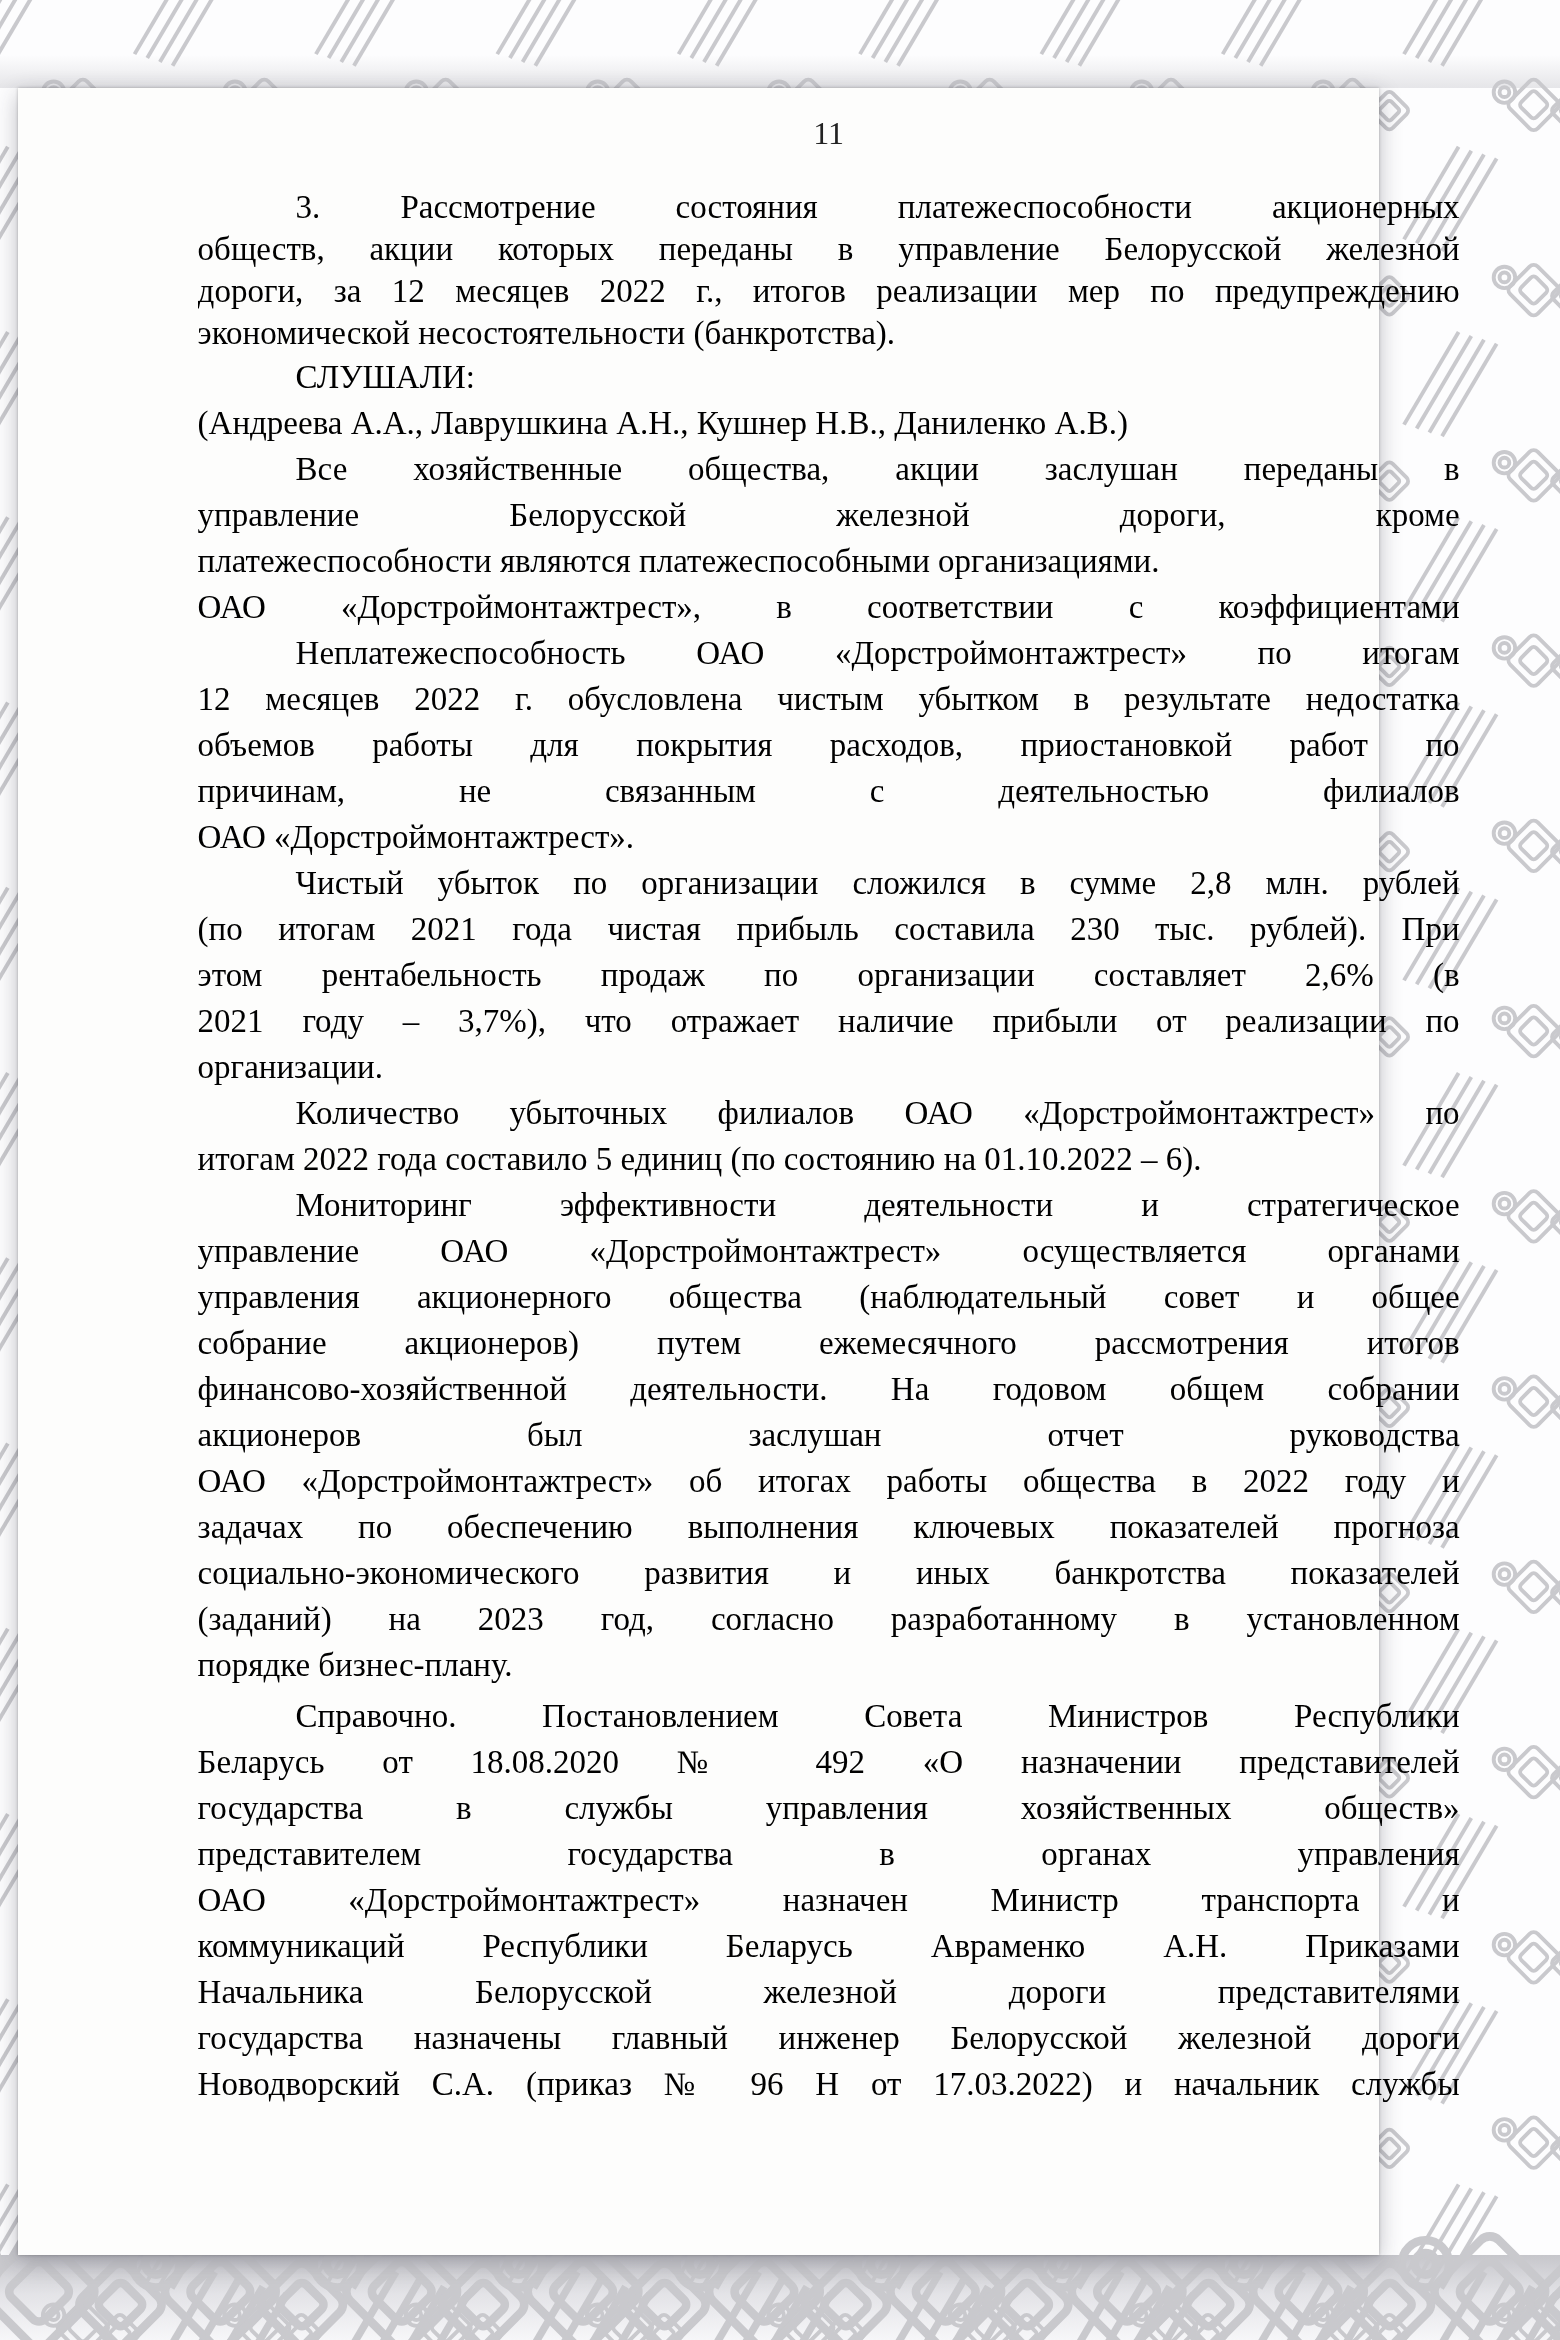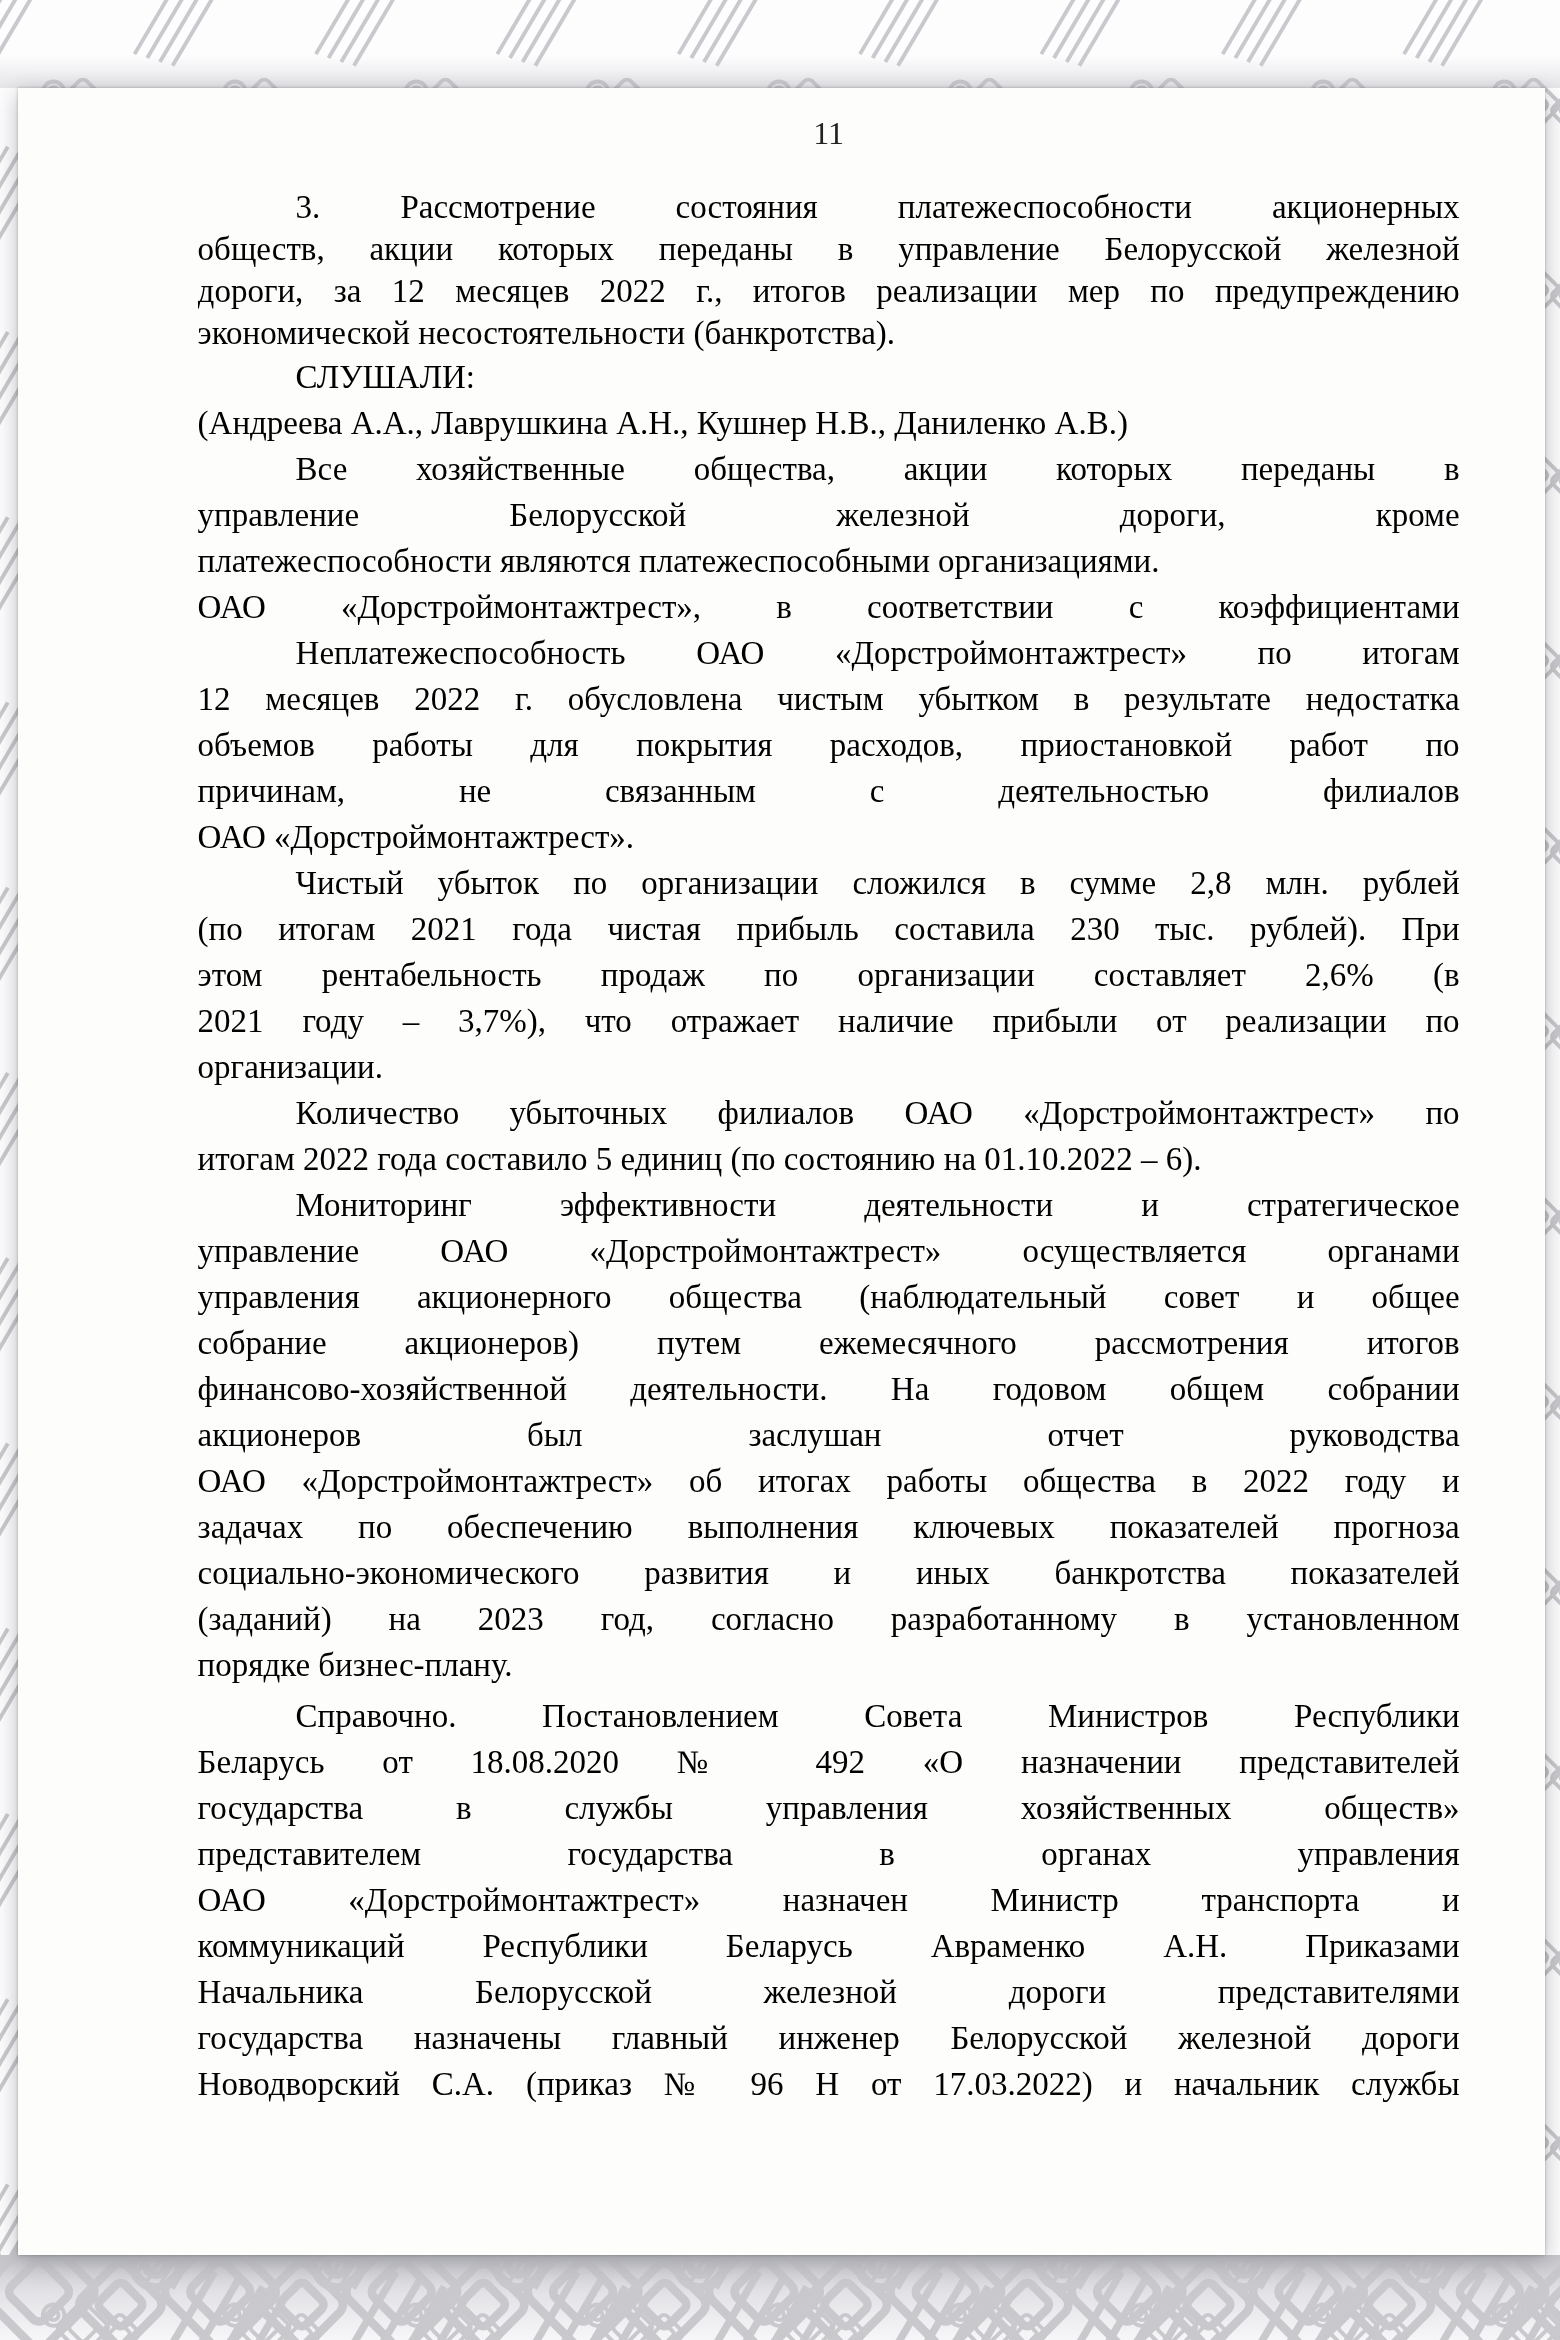--- a/index.html
+++ b/index.html
@@ -17,21 +17,21 @@
     position: absolute; left: 0; top: 55px; width: 100%; height: 33px;
     background: linear-gradient(180deg, rgba(190,190,196,0) 0%, rgba(185,185,192,0.35) 100%);
   }
   .bg-bottom-shade {
     position: absolute; left: 0; top: 2255px; width: 100%; height: 86px;
     background: linear-gradient(180deg, #c6c6cb 0%, #e3e3e7 45%, #f7f7f9 100%);
   }
   .bg-svg { position: absolute; left: 0; top: 0; }
   .page {
     position: absolute; left: 17.6px; top: 88px;
-    width: 1527px; height: 2167px;
+    width: 1361px; height: 2167px;
     background: #fdfdfc;
     box-shadow: 0 0 2.9px rgba(0,0,0,0.25), 0 5.9px 21.5px rgba(40,40,55,0.30);
   }
   .page-number {
     position: absolute; top: 27px; left: 180px; width: 1262px;
     text-align: center;
     font-size: 32px; color: #222222;
   }
   .textblock {
     position: absolute; top: 98px; left: 180px; width: 1262px;
@@ -243,21 +243,21 @@
           <div class="line">дороги, за 12 месяцев 2022 г., итогов реализации мер по предупреждению</div>
           <div class="line last">экономической несостоятельности (банкротства).</div>
         </div>
         <div class="para">
           <div class="line indent last">СЛУШАЛИ:</div>
         </div>
         <div class="para">
           <div class="line last">(Андреева А.А., Лаврушкина А.Н., Кушнер Н.В., Даниленко А.В.)</div>
         </div>
         <div class="para">
-          <div class="line indent">Все хозяйственные общества, акции которых переданы в</div>
+          <div class="line indent">Все хозяйственные общества, акции заслушан переданы в</div>
           <div class="line">управление Белорусской железной дороги, кроме</div>
           <div class="line last">платежеспособности являются платежеспособными организациями.</div>
           <div class="line">ОАО «Дорстроймонтажтрест», в соответствии с коэффициентами</div>
         </div>
         <div class="para">
           <div class="line indent">Неплатежеспособность ОАО «Дорстроймонтажтрест» по итогам</div>
           <div class="line">12 месяцев 2022 г. обусловлена чистым убытком в результате недостатка</div>
           <div class="line">объемов работы для покрытия расходов, приостановкой работ по</div>
           <div class="line">причинам, не связанным с деятельностью филиалов</div>
           <div class="line last">ОАО «Дорстроймонтажтрест».</div>

